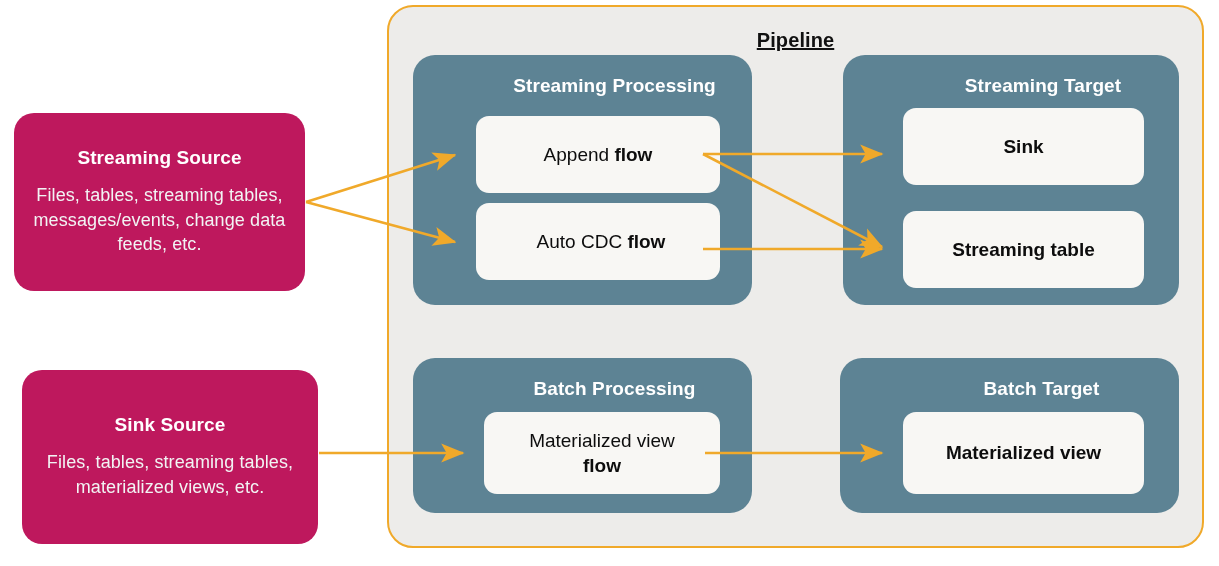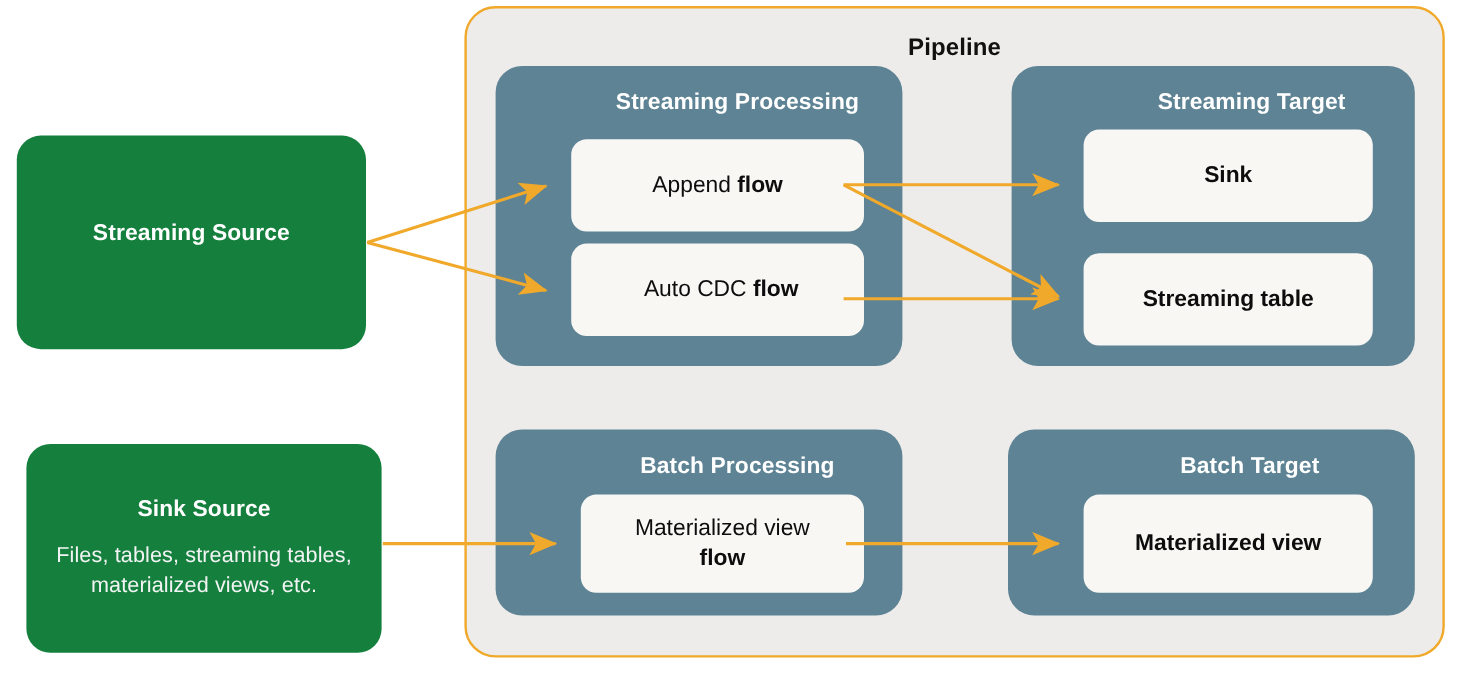--- a/index.html
+++ b/index.html
@@ -33,20 +33,21 @@
   .pipeline-title {
     position: absolute;
     left: 0;
     top: 22px;
     width: 100%;
     text-align: center;
     font-size: 20px;
     font-weight: bold;
     color: #111111;
     letter-spacing: 0.1px;
+    text-decoration: underline;
   }
 
   
   .teal-box {
     position: absolute;
     background: #5d8394;
     border-radius: 22px;
     box-sizing: border-box;
   }
   .group-title {
@@ -58,21 +59,21 @@
     font-size: 19px;
     font-weight: bold;
     color: #ffffff;
     letter-spacing: 0.1px;
     margin-left: 32px;
   }
 
   
   .source-box {
     position: absolute;
-    background: #15803d;
+    background: #be185d;
     border-radius: 20px;
     box-sizing: border-box;
     padding: 0 14px;
     display: flex;
     flex-direction: column;
     align-items: center;
     justify-content: center;
   }
   .source-title {
     font-size: 19px;
@@ -124,20 +125,21 @@
 <body>
 
 <div id="canvas">
 
   <div class="pipeline-container">
     <div class="pipeline-title">Pipeline</div>
   </div>
 
   <div class="source-box" style="left:14px; top:113px; width:291px; height:178px;">
     <div class="source-title">Streaming Source</div>
+    <div class="source-desc">Files, tables, streaming tables, messages/events, change data feeds, etc.</div>
   </div>
 
   <div class="source-box" style="left:22px; top:370px; width:296px; height:174px;">
     <div class="source-title">Sink Source</div>
     <div class="source-desc">Files, tables, streaming tables, materialized views, etc.</div>
   </div>
 
   <div class="teal-box" style="left:413px; top:55px; width:339px; height:250px;">
     <div class="group-title">Streaming Processing</div>
   </div>

